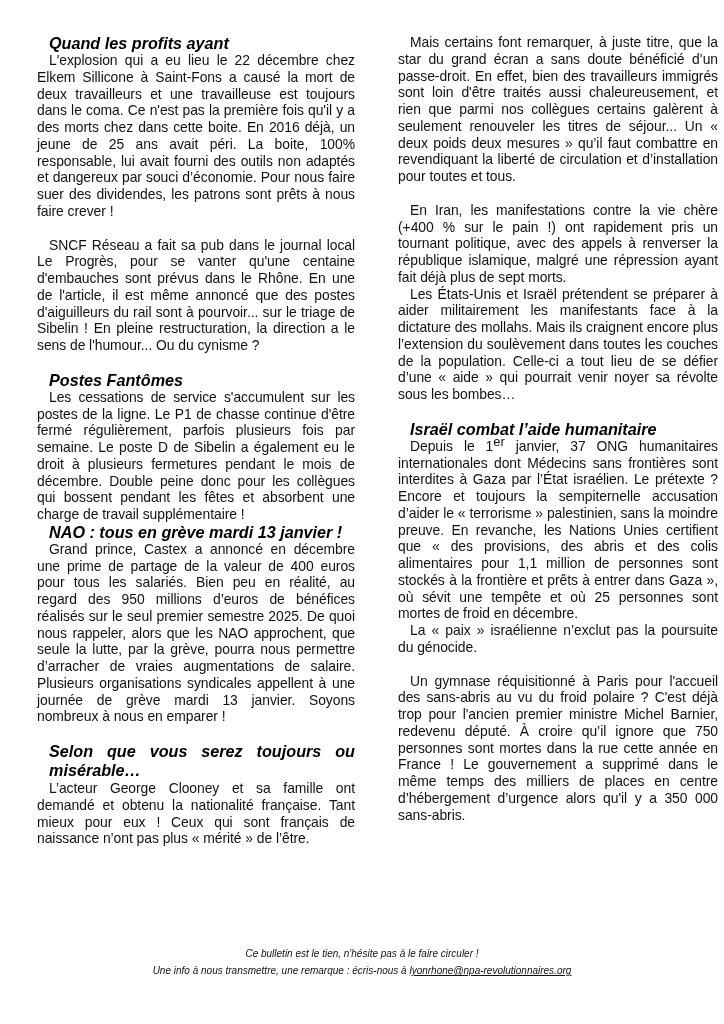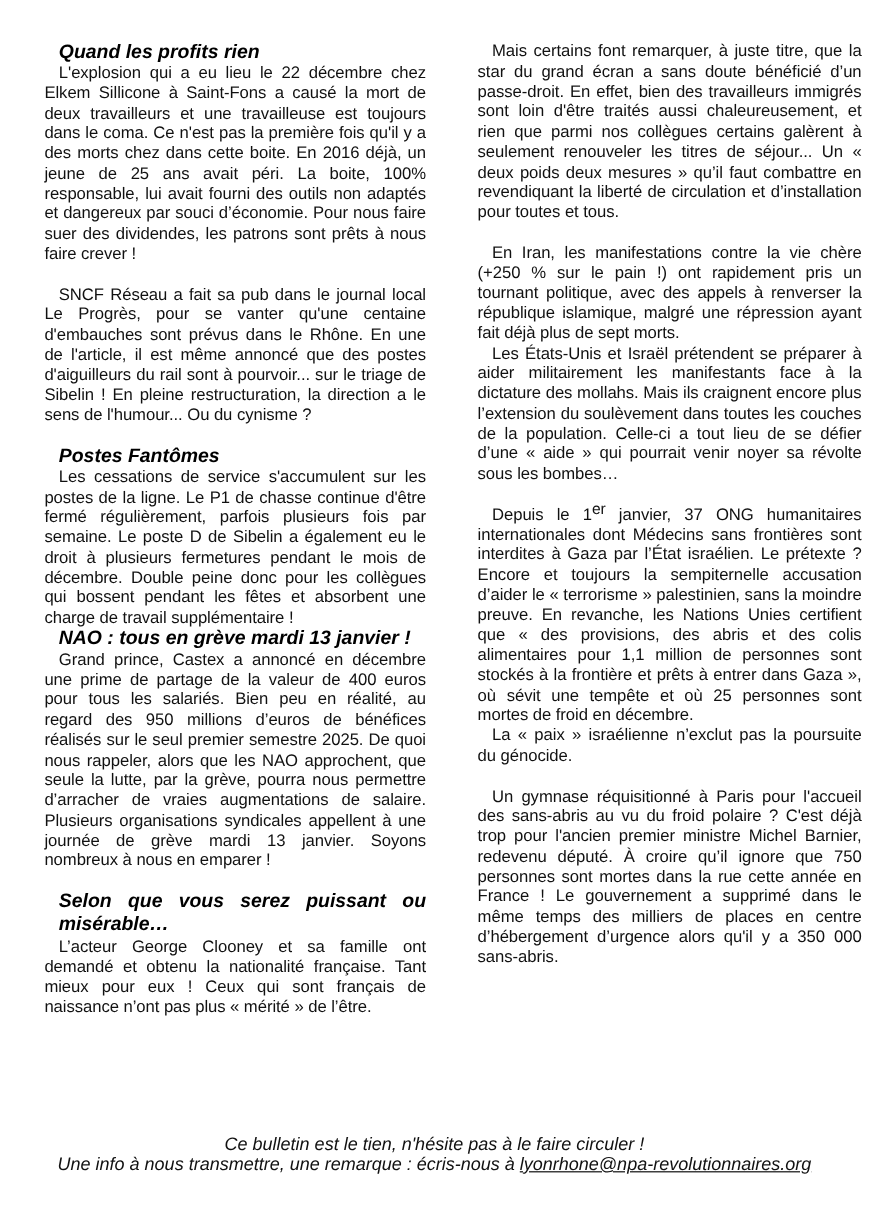--- a/index.html
+++ b/index.html
@@ -19,65 +19,66 @@
       font-size: 16.2px; line-height: 18px;
       margin: 0; padding-left: 12px; color: #000;
     }
     .para {
       font-size: 13.9px; line-height: 16.75px; margin: 0;
       text-align: justify; text-indent: 12px; letter-spacing: -0.05px;
     }
     sup { font-size: 13px; line-height: 0; vertical-align: 5px; }
     .footer {
       position: absolute; left: 0; width: 724px; top: 945px;
-      text-align: center; font-style: italic; font-size: 15px; line-height: 17px;
+      text-align: center; font-style: italic; font-size: 10px; line-height: 17px;
     }
     .footer a { color: #111; text-decoration: underline; margin-top: 44px; }
   </style>
 </head>
 <body>
 
 <div class="col col-left">
 
   <div class="article" style="margin-bottom:17px;">
-    <h2 class="headline">Quand les profits rien</h2>
+    <h2 class="headline">Quand les profits ayant</h2>
     <p class="para">L'explosion qui a eu lieu le 22 décembre chez Elkem Sillicone à Saint-Fons a causé la mort de deux travailleurs et une travailleuse est toujours dans le coma. Ce n'est pas la première fois qu'il y a des morts chez dans cette boite. En 2016 déjà, un jeune de 25 ans avait péri. La boite, 100% responsable, lui avait fourni des outils non adaptés et dangereux par souci d’économie. Pour nous faire suer des dividendes, les patrons sont prêts à nous faire crever !</p>
   </div>
 
   <div class="article" style="margin-bottom:17px;">
     <p class="para">SNCF Réseau a fait sa pub dans le journal local Le Progrès, pour se vanter qu'une centaine d'embauches sont prévus dans le Rhône. En une de l'article, il est même annoncé que des postes d'aiguilleurs du rail sont à pourvoir... sur le triage de Sibelin ! En pleine restructuration, la direction a le sens de l'humour... Ou du cynisme ?</p>
   </div>
 
   <div class="article" style="margin-bottom:0;">
     <h2 class="headline">Postes Fantômes</h2>
     <p class="para">Les cessations de service s'accumulent sur les postes de la ligne. Le P1 de chasse continue d'être fermé régulièrement, parfois plusieurs fois par semaine. Le poste D de Sibelin a également eu le droit à plusieurs fermetures pendant le mois de décembre. Double peine donc pour les collègues qui bossent pendant les fêtes et absorbent une charge de travail supplémentaire !</p>
   </div>
 
   <div class="article" style="margin-bottom:17px;">
     <h2 class="headline">NAO : tous en grève mardi 13 janvier !</h2>
     <p class="para">Grand prince, Castex a annoncé en décembre une prime de partage de la valeur de 400 euros pour tous les salariés. Bien peu en réalité, au regard des 950 millions d’euros de bénéfices réalisés sur le seul premier semestre 2025. De quoi nous rappeler, alors que les NAO approchent, que seule la lutte, par la grève, pourra nous permettre d’arracher de vraies augmentations de salaire. Plusieurs organisations syndicales appellent à une journée de grève mardi 13 janvier. Soyons nombreux à nous en emparer !</p>
   </div>
 
   <div class="article">
-    <h2 class="headline" style="padding-left:12px; text-indent:0; text-align:justify; word-spacing:9px; line-height:19px;">Selon que vous serez puissant ou misérable…</h2>
+    <h2 class="headline" style="padding-left:12px; text-indent:0; text-align:justify; word-spacing:9px; line-height:19px;">Selon que vous serez toujours ou misérable…</h2>
     <p class="para">L’acteur George Clooney et sa famille ont demandé et obtenu la nationalité française. Tant mieux pour eux ! Ceux qui sont français de naissance n’ont pas plus « mérité » de l’être.</p>
   </div>
 
 </div>
 
 <div class="col col-right">
 
   <p class="para" style="margin-bottom:17px;">Mais certains font remarquer, à juste titre, que la star du grand écran a sans doute bénéficié d’un passe-droit. En effet, bien des travailleurs immigrés sont loin d'être traités aussi chaleureusement, et rien que parmi nos collègues certains galèrent à seulement renouveler les titres de séjour... Un « deux poids deux mesures » qu’il faut combattre en revendiquant la liberté de circulation et d’installation pour toutes et tous.</p>
 
   <div class="article" style="margin-bottom:17px;">
-    <p class="para">En Iran, les manifestations contre la vie chère (+250 % sur le pain !) ont rapidement pris un tournant politique, avec des appels à renverser la république islamique, malgré une répression ayant fait déjà plus de sept morts.</p>
+    <p class="para">En Iran, les manifestations contre la vie chère (+400 % sur le pain !) ont rapidement pris un tournant politique, avec des appels à renverser la république islamique, malgré une répression ayant fait déjà plus de sept morts.</p>
     <p class="para">Les États-Unis et Israël prétendent se préparer à aider militairement les manifestants face à la dictature des mollahs. Mais ils craignent encore plus l’extension du soulèvement dans toutes les couches de la population. Celle-ci a tout lieu de se défier d’une « aide » qui pourrait venir noyer sa révolte sous les bombes…</p>
   </div>
 
   <div class="article" style="margin-bottom:17px;">
+    <h2 class="headline">Israël combat l’aide humanitaire</h2>
     <p class="para"><span>Depuis le 1</span><sup>er</sup><span> janvier, 37 ONG humanitaires internationales dont Médecins sans frontières sont interdites à Gaza par l’État israélien. Le prétexte ? Encore et toujours la sempiternelle accusation d’aider le « terrorisme » palestinien, sans la moindre preuve. En revanche, les Nations Unies certifient que « des provisions, des abris et des colis alimentaires pour 1,1 million de personnes sont stockés à la frontière et prêts à entrer dans Gaza », où sévit une tempête et où 25 personnes sont mortes de froid en décembre.</span></p>
     <p class="para">La « paix » israélienne n’exclut pas la poursuite du génocide.</p>
   </div>
 
   <div class="article">
     <p class="para">Un gymnase réquisitionné à Paris pour l'accueil des sans-abris au vu du froid polaire ? C'est déjà trop pour l'ancien premier ministre Michel Barnier, redevenu député. À croire qu’il ignore que 750 personnes sont mortes dans la rue cette année en France ! Le gouvernement a supprimé dans le même temps des milliers de places en centre d’hébergement d’urgence alors qu'il y a 350 000 sans-abris.</p>
   </div>
 
 </div>
 

